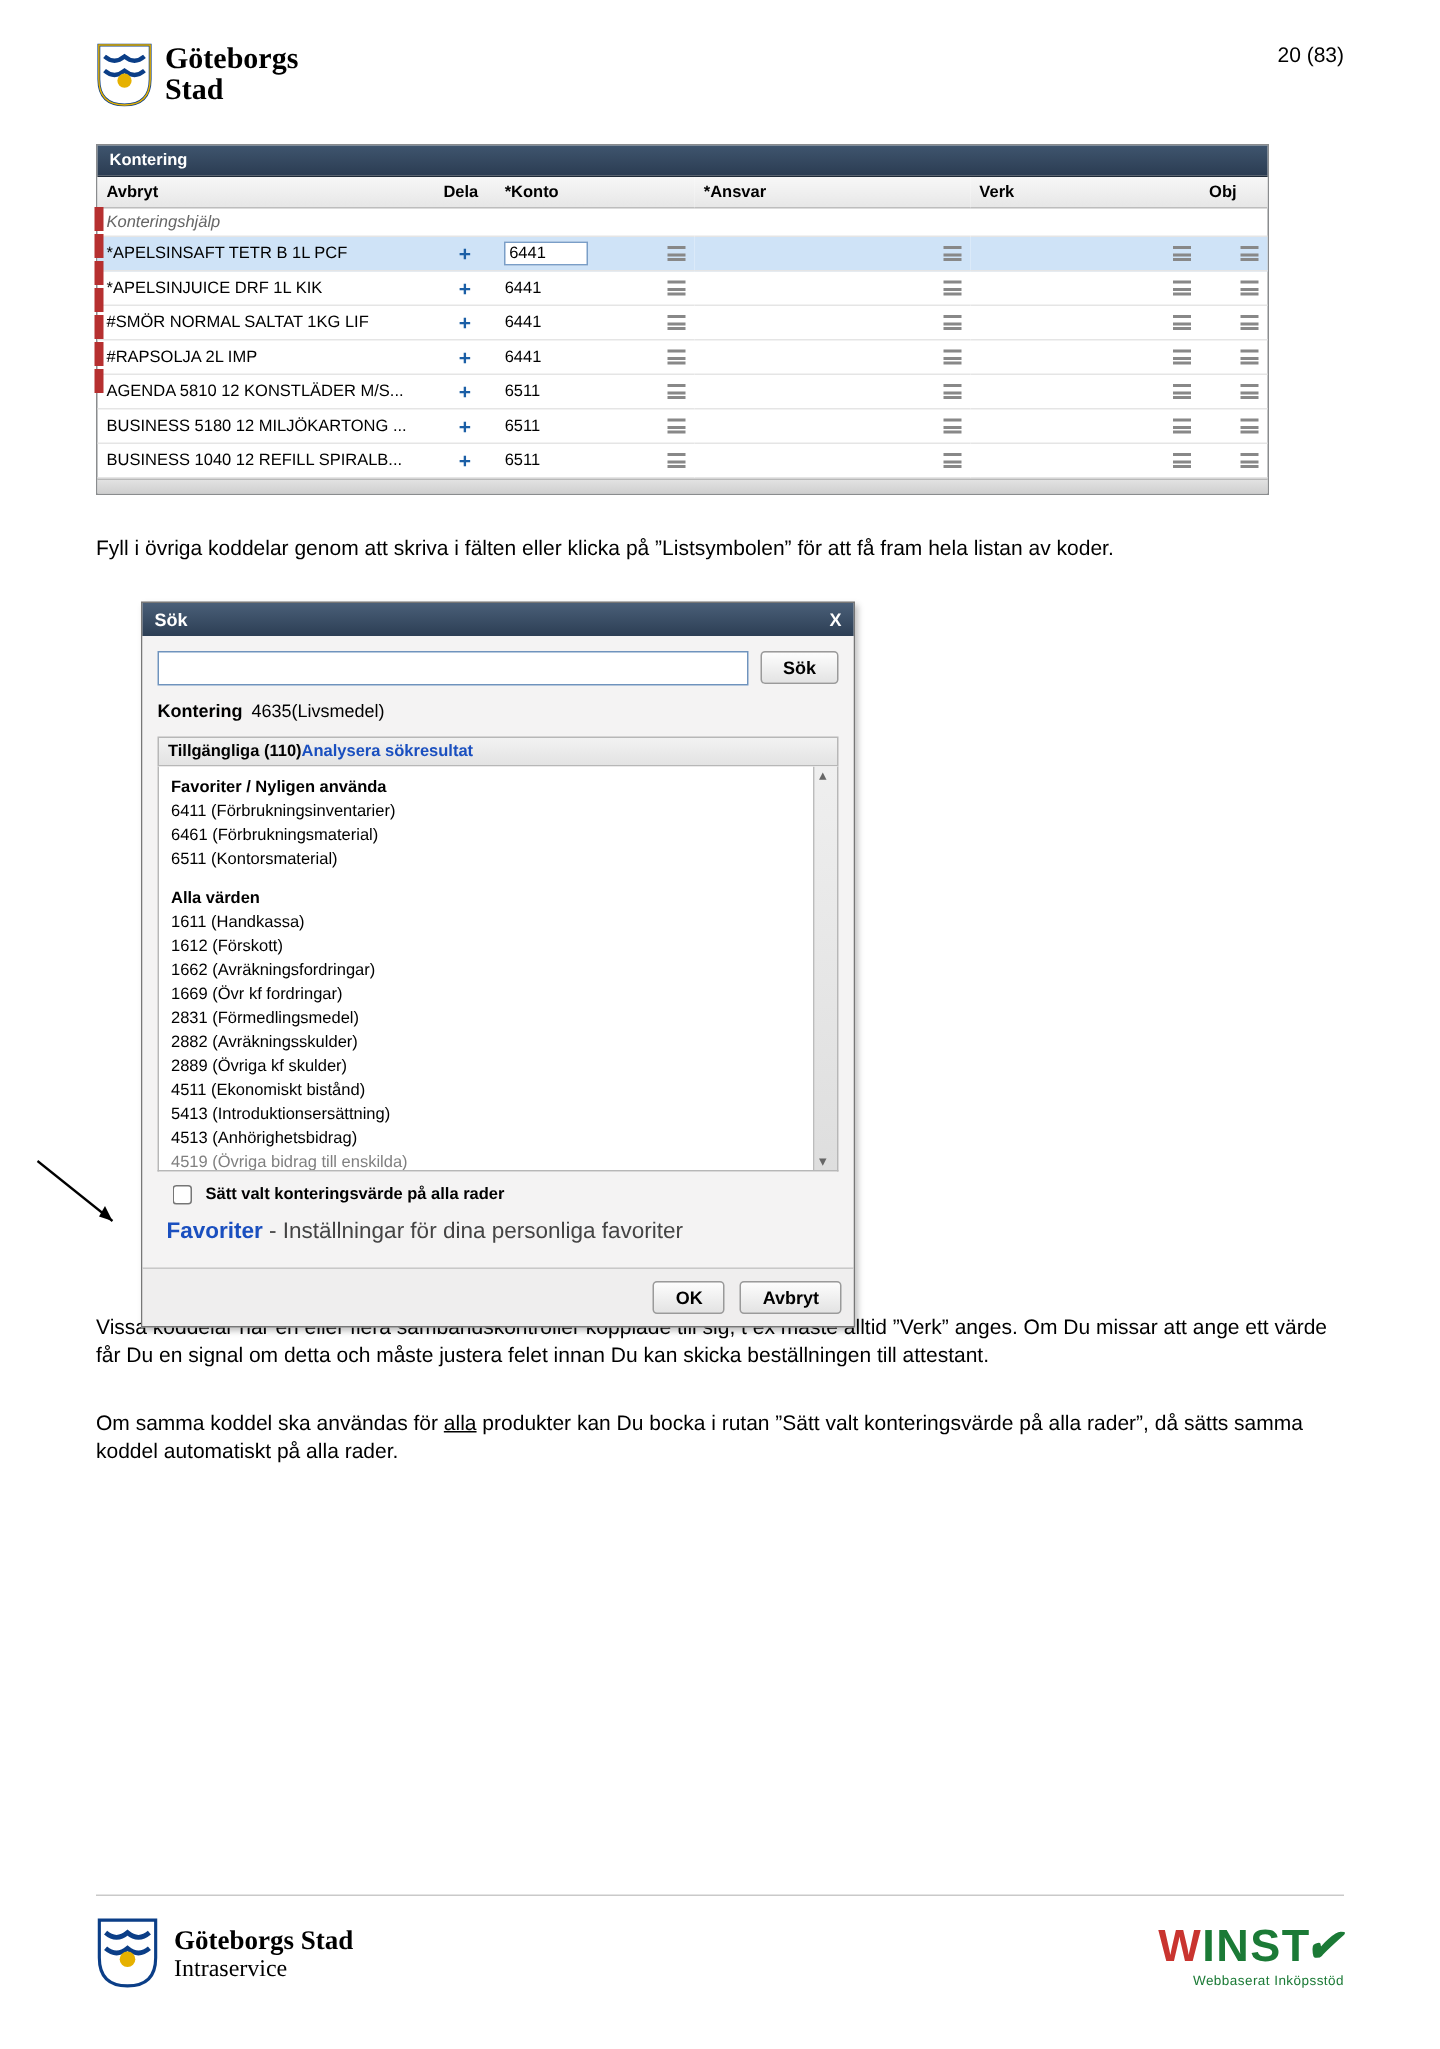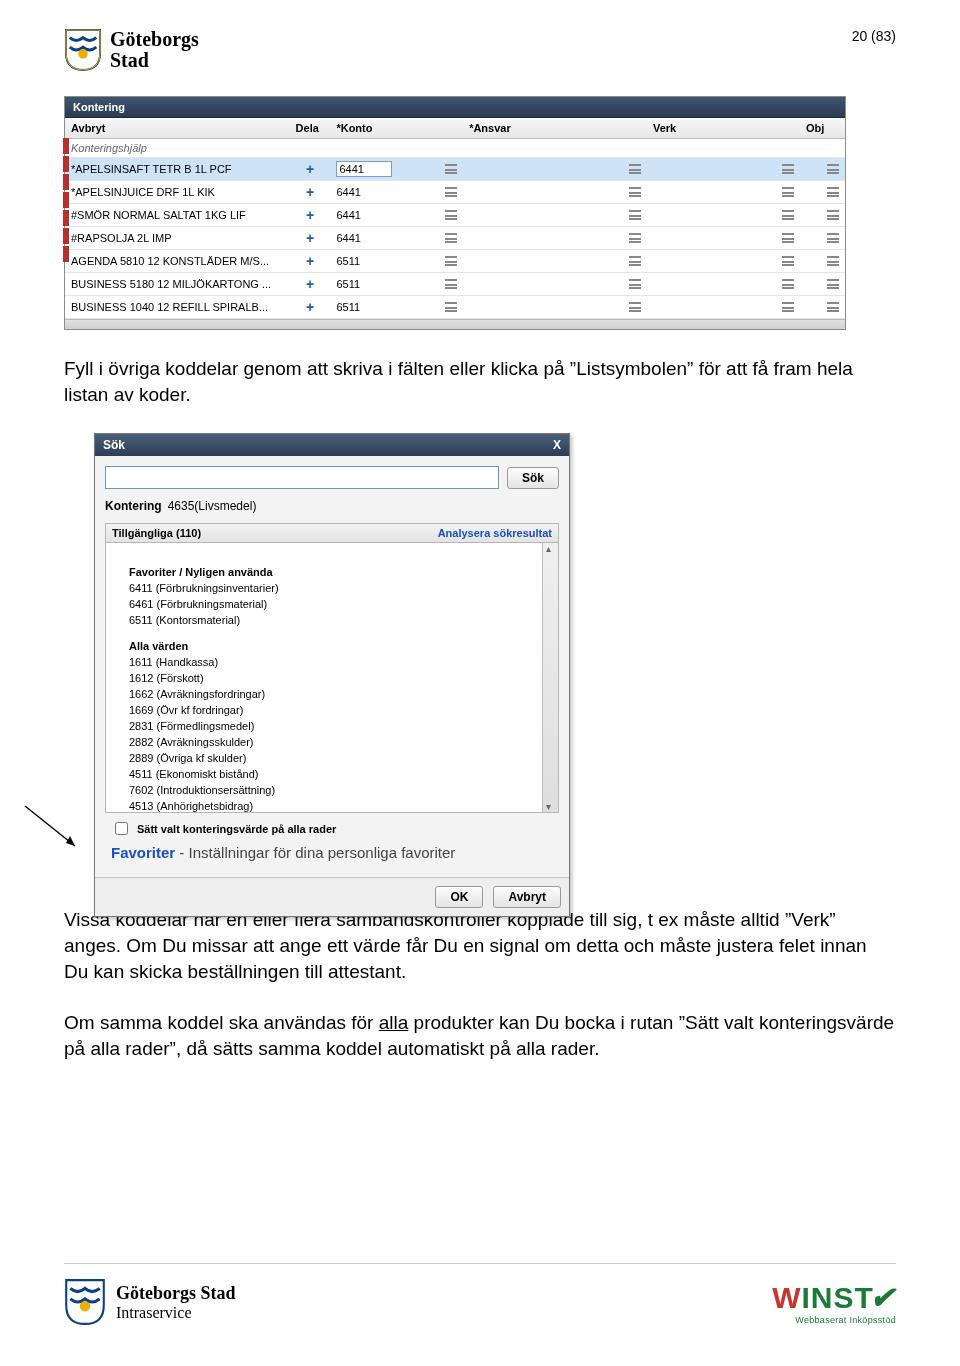--- a/index.html
+++ b/index.html
@@ -125,21 +125,21 @@
     width:6px;
   }
   .red-bars span{
     display:block;
     width:6px; height:16px;
     background:#b63030;
     margin-bottom:2px;
   }
   
   .bodytext {
-    font-size: 19px;
+    font-size: 14px;
     line-height:1.35;
     margin: 26px 0;
   }
   
   .dialog {
     width: 476px;
     border:1px solid #777;
     font-size:12px;
     background:#efeeee;
     box-shadow: 2px 2px 4px rgba(0,0,0,.25);
@@ -185,21 +185,21 @@
   }
   .kont-line{
     margin:4px 0 10px 0;
   }
   .kont-line b{margin-right:6px;}
   .sect-head{
     background: linear-gradient(#f2f2f2,#e3e3e3);
     border:1px solid #b7b7b7;
     padding:3px 6px;
     display:flex;
-    justify-content:space-between;
+    justify-content:flex-start;
     font-weight:bold;
     font-size:11px;
   }
   .analys-link{
     color:#1a4fbf;
     font-weight:bold;
     cursor:pointer;
   }
   .list-box{
     border:1px solid #b7b7b7;
@@ -215,21 +215,21 @@
     background:linear-gradient(#efefef,#dedede);
     border-left:1px solid #bcbcbc;
   }
   .list-box .scroll::before{
     content:"▴"; position:absolute; top:0; left:3px; font-size:10px; color:#666;
   }
   .list-box .scroll::after{
     content:"▾"; position:absolute; bottom:0; left:3px; font-size:10px; color:#666;
   }
   .list-box ul{
-    list-style:none; margin:15px; padding:2px 18px 2px 6px;
+    list-style:none; margin:0; padding:2px 18px 2px 6px;
     font-size:11px;
   }
   .list-box li{
     padding:2px 2px;
     white-space:nowrap;
   }
   .list-box li.head{
     font-weight:bold;
     margin-top:4px;
   }
@@ -576,21 +576,21 @@
               <li style="height: 6px;"></li>
               <li class="head">Alla värden</li>
               <li>1611 (Handkassa)</li>
               <li>1612 (Förskott)</li>
               <li>1662 (Avräkningsfordringar)</li>
               <li>1669 (Övr kf fordringar)</li>
               <li>2831 (Förmedlingsmedel)</li>
               <li>2882 (Avräkningsskulder)</li>
               <li>2889 (Övriga kf skulder)</li>
               <li>4511 (Ekonomiskt bistånd)</li>
-              <li>7602 (Introduktionsersättning)</li>
+              <li>5413 (Introduktionsersättning)</li>
               <li>4513 (Anhörighetsbidrag)</li>
               <li class="cut">4519 (Övriga bidrag till enskilda)</li>
             </ul>
           <div class="scroll"></div>
         </div>
         <div class="chk-row">
           <input type="checkbox" style="">
           <span style="font-weight:bold">Sätt valt konteringsvärde på alla rader</span>
         </div>
         <div class="fav-line">

